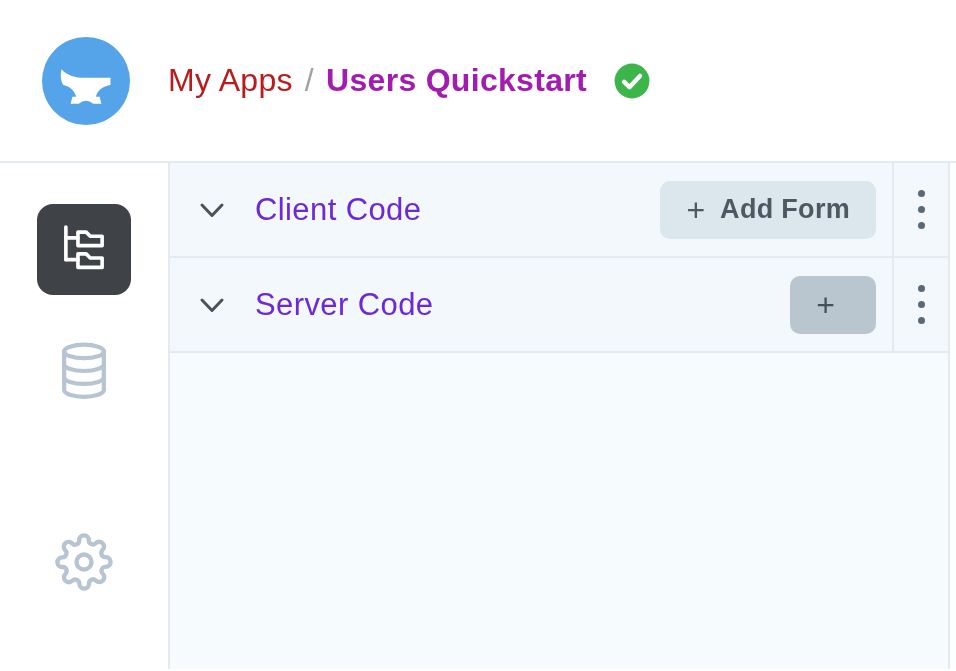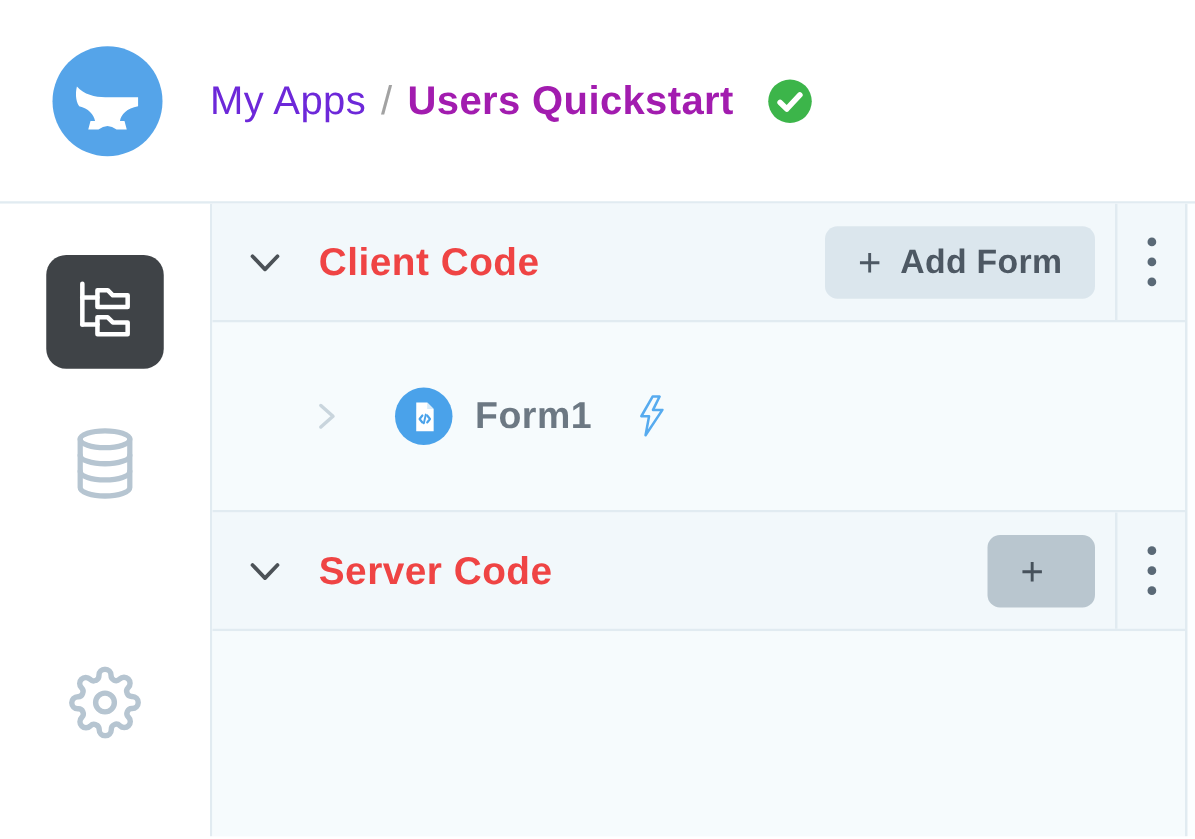--- a/index.html
+++ b/index.html
@@ -6,21 +6,21 @@
   html,body { width:956px; height:671px; background:#fff; }
   body { font-family:"Liberation Sans", sans-serif; }
   .app { position:relative; width:956px; height:671px; overflow:hidden; background:#fff; }
 
   
   .topbar { height:163px; background:#ffffff; border-bottom:2px solid #e1ebf1;
             display:flex; align-items:center; }
   .logo-circle { width:88px; height:88px; border-radius:50%; background:#55a4e9;
                  margin-left:42px; display:flex; align-items:center; justify-content:center; flex:0 0 auto; }
   .breadcrumb { margin-left:38px; display:flex; align-items:center; font-size:32px; letter-spacing:.3px; }
-  .crumb-parent { color:#6d28d9; }
+  .crumb-parent { color:#b91c1c; }
   .crumb-sep { color:#a2a2a2; margin:0 12px; }
   .crumb-current { color:#a21caf; font-weight:bold; }
   .status-badge { width:38px; height:38px; margin-left:26px; flex:0 0 auto; }
 
   
   .body-row { display:flex; height:506px; }
 
   
   .sidebar { width:170px; background:#ffffff; border-right:2px solid #e1ebf1;
              display:flex; flex-direction:column; align-items:center; flex:0 0 auto; }
@@ -30,21 +30,21 @@
   .nav-icon { width:62px; height:62px; display:flex; align-items:center; justify-content:center; }
   .nav-db { margin-top:97px; }
   .nav-gear { margin-top:108px; }
 
   
   .panel { flex:1; display:flex; flex-direction:column; background:#f6fbfd; min-width:0; }
   .section-header { height:95px; background:#f2f8fb; border-bottom:2px solid #e1ebf1;
                     display:flex; align-items:stretch; }
   .sh-main { flex:1; display:flex; align-items:center; padding-left:26px; min-width:0; }
   .chev-down { width:32px; height:32px; flex:0 0 auto; }
-  .section-title { margin-left:27px; font-size:31px; font-weight:bold; color:#ef4444; letter-spacing:.4px; white-space:nowrap; }
+  .section-title { margin-left:27px; font-size:31px; font-weight:normal; color:#6d28d9; letter-spacing:.4px; white-space:nowrap; }
   .add-btn { margin-left:auto; margin-right:16px; height:58px; border:none; cursor:pointer;
              display:flex; align-items:center; padding:0 26px; border-radius:10px;
              font-family:inherit; white-space:nowrap; }
   .add-btn .plus { font-size:32px; font-weight:400; margin-right:15px; line-height:1; }
   .add-btn .btn-label { font-size:27px; font-weight:bold; letter-spacing:.3px; }
   .add-btn.light { background:#dbe6ed; color:#4d5863; }
   .add-btn.dark  { background:#b9c6cf; color:#46515b; }
   .sh-divider { width:2px; background:#e1ebf1; flex:0 0 auto; }
   .kebab-cell { width:54px; display:flex; align-items:center; justify-content:center;
                 flex-direction:column; gap:9px; cursor:pointer; flex:0 0 auto; }
@@ -140,40 +140,20 @@
           </button>
         </div>
         <div class="sh-divider"></div>
         <div class="kebab-cell">
           <span class="dot"></span>
           <span class="dot"></span>
           <span class="dot"></span>
         </div>
       </div>
 
-      <div class="section-content client-content">
-        <div class="tree-item">
-          <svg class="chev-right" viewBox="0 0 24 26">
-            <path d="M8 5 L17 13 L8 21" fill="none" stroke="#c9d5dd" stroke-width="2.6" stroke-linecap="round" stroke-linejoin="round"></path>
-          </svg>
-          <div class="form-circle">
-            <svg width="27" height="27" viewBox="0 0 24 24">
-              <path d="M6.2 1.8 H14 L18.6 6.4 V22.2 H6.2 Z" fill="#ffffff"></path>
-              <path d="M14 1.8 L18.6 6.4 H14 Z" fill="#d7ecfb"></path>
-              <path d="M10.6 11 L8.6 13.5 L10.6 16" fill="none" stroke="#4aa2ea" stroke-width="1.5" stroke-linecap="round" stroke-linejoin="round"></path>
-              <path d="M14 11 L16 13.5 L14 16" fill="none" stroke="#4aa2ea" stroke-width="1.5" stroke-linecap="round" stroke-linejoin="round"></path>
-              <path d="M13 10.4 L11.6 16.6" fill="none" stroke="#4aa2ea" stroke-width="1.4" stroke-linecap="round"></path>
-            </svg>
-          </div>
-          <span class="tree-label">Form1</span>
-          <svg class="lightning" viewBox="0 0 24 32">
-            <path d="M12.5 2 L4.5 16 H10 L7.5 29.5 L19.5 11.5 H12.8 L17.5 2 Z" fill="none" stroke="#57abef" stroke-width="1.8" stroke-linejoin="round"></path>
-          </svg>
-        </div>
-      </div>
 
       <div class="section-header">
         <div class="sh-main">
           <svg class="chev-down" viewBox="0 0 32 32">
             <path d="M6 11 L16 21.5 L26 11" fill="none" stroke="#4c5257" stroke-width="3" stroke-linecap="round" stroke-linejoin="round"></path>
           </svg>
           <span class="section-title">Server Code</span>
           <button class="add-btn dark">
             <span class="plus">+</span>
           </button>

